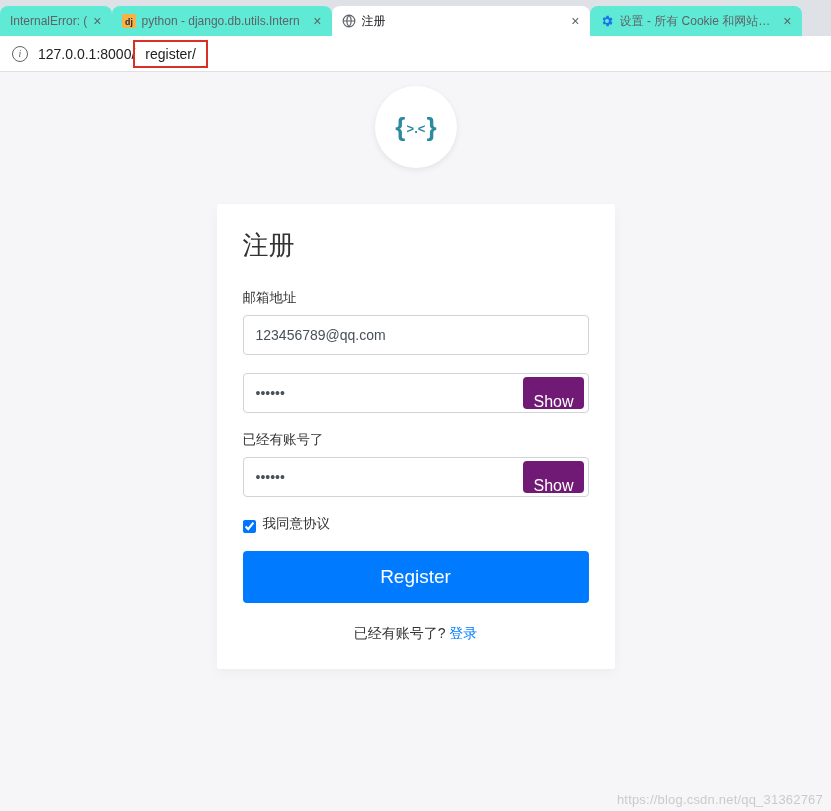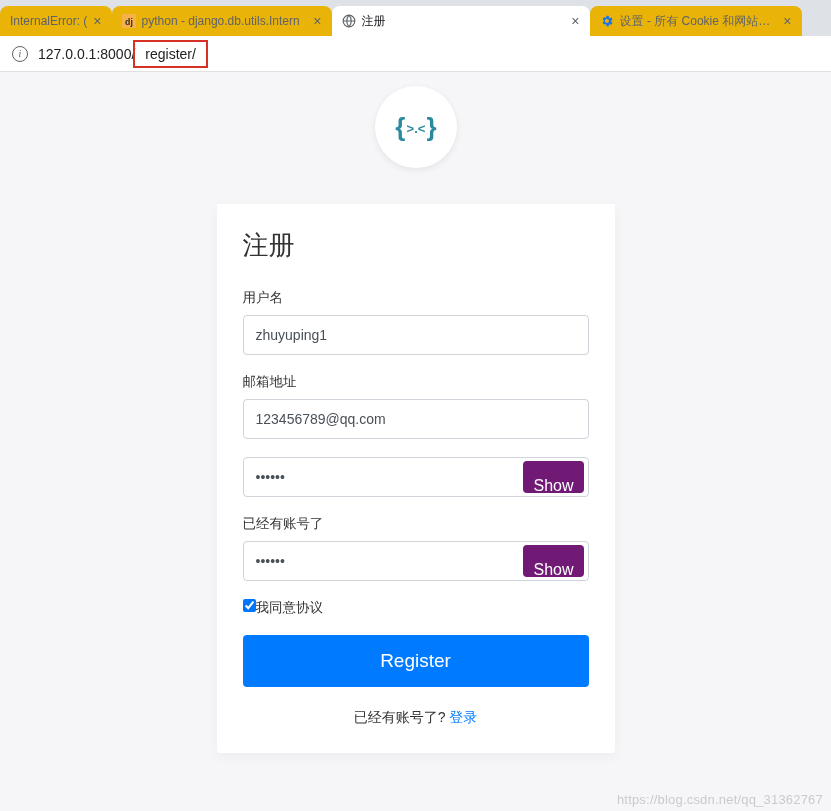--- a/index.html
+++ b/index.html
@@ -28,21 +28,21 @@
       color: #5f6368;
       min-width: 0;
       flex: 0 0 auto;
       border-top-left-radius: 8px;
       border-top-right-radius: 8px;
       gap: 6px;
       cursor: pointer;
       position: relative;
     }
     .tab.inactive {
-      background: #eab308;
+      background: #5eead4;
       max-width: 125px;
     }
     .tab.active {
       background: #ffffff;
       color: #202124;
       max-width: 260px;
       width: 258px;
     }
     .tab-title {
       white-space: nowrap;
@@ -175,21 +175,22 @@
       background: #701a75;
       color: #fff;
       border: none;
       border-radius: 4px;
       padding: 16px 10px;
       font-size: 16px;
       cursor: pointer;
     }
     .checkbox-row {
       display: flex;
-      align-items: flex-start;
+      align-items: flex-end;
+      gap: 7px;
       margin-bottom: 18px;
       margin-top: 14px;
     }
     .checkbox-row input { width: 13px; height: 13px; }
     .checkbox-row label {
       font-size: 13.5px;
       color: #333;
     }
     .register-btn {
       width: 100%;
@@ -273,26 +274,20 @@
     <svg viewBox="0 0 60 40">
       <text x="6" y="30" font-size="30" font-weight="bold" fill="#2b8a9d" font-family="Arial">{</text>
       <text x="30" y="27" font-size="15" font-weight="bold" fill="#2b8a9d" font-family="Arial" text-anchor="middle">&gt;.&lt;</text>
       <text x="42" y="30" font-size="30" font-weight="bold" fill="#2b8a9d" font-family="Arial">}</text>
     </svg>
   </div>
 
   <div class="card">
     <h1 class="card-title">注册</h1>
 
-    <div class="field-group">
-      <label class="field-label">用户名</label>
-      <div class="field-input-wrap">
-        <input class="field-input" type="text" value="zhuyuping1" style="">
-      </div>
-    </div>
 
     <div class="field-group">
       <label class="field-label">邮箱地址</label>
       <div class="field-input-wrap">
         <input class="field-input" type="text" value="123456789@qq.com" style="">
       </div>
     </div>
 
     <div class="field-group">
       <div class="field-input-wrap">

